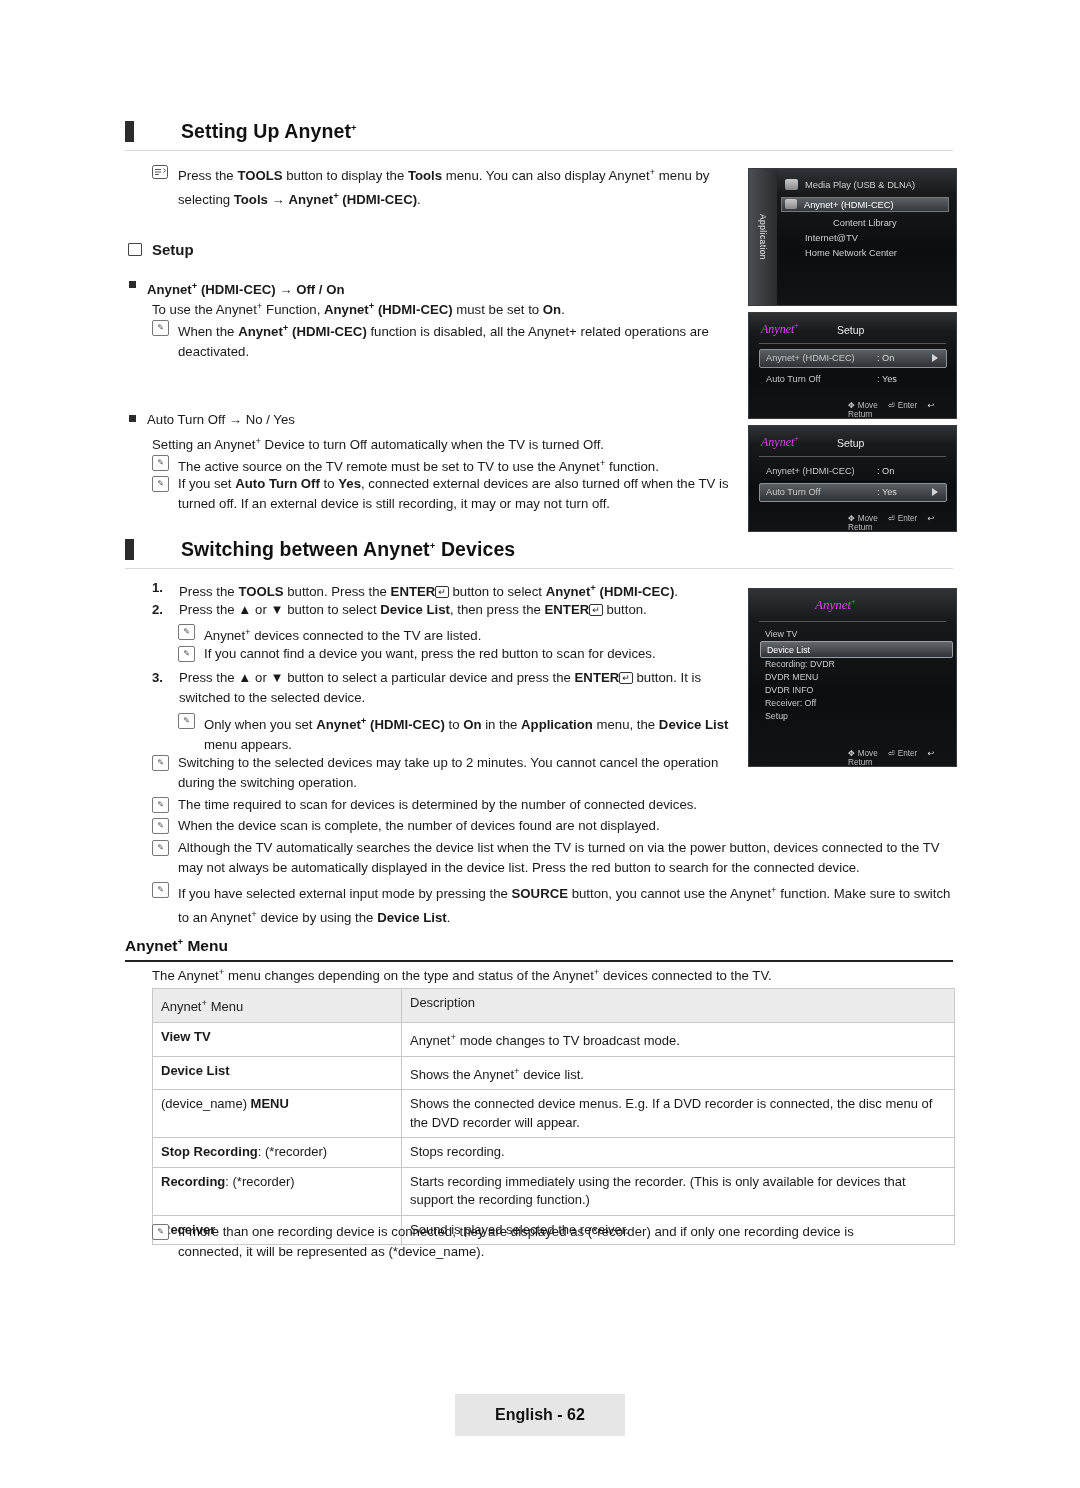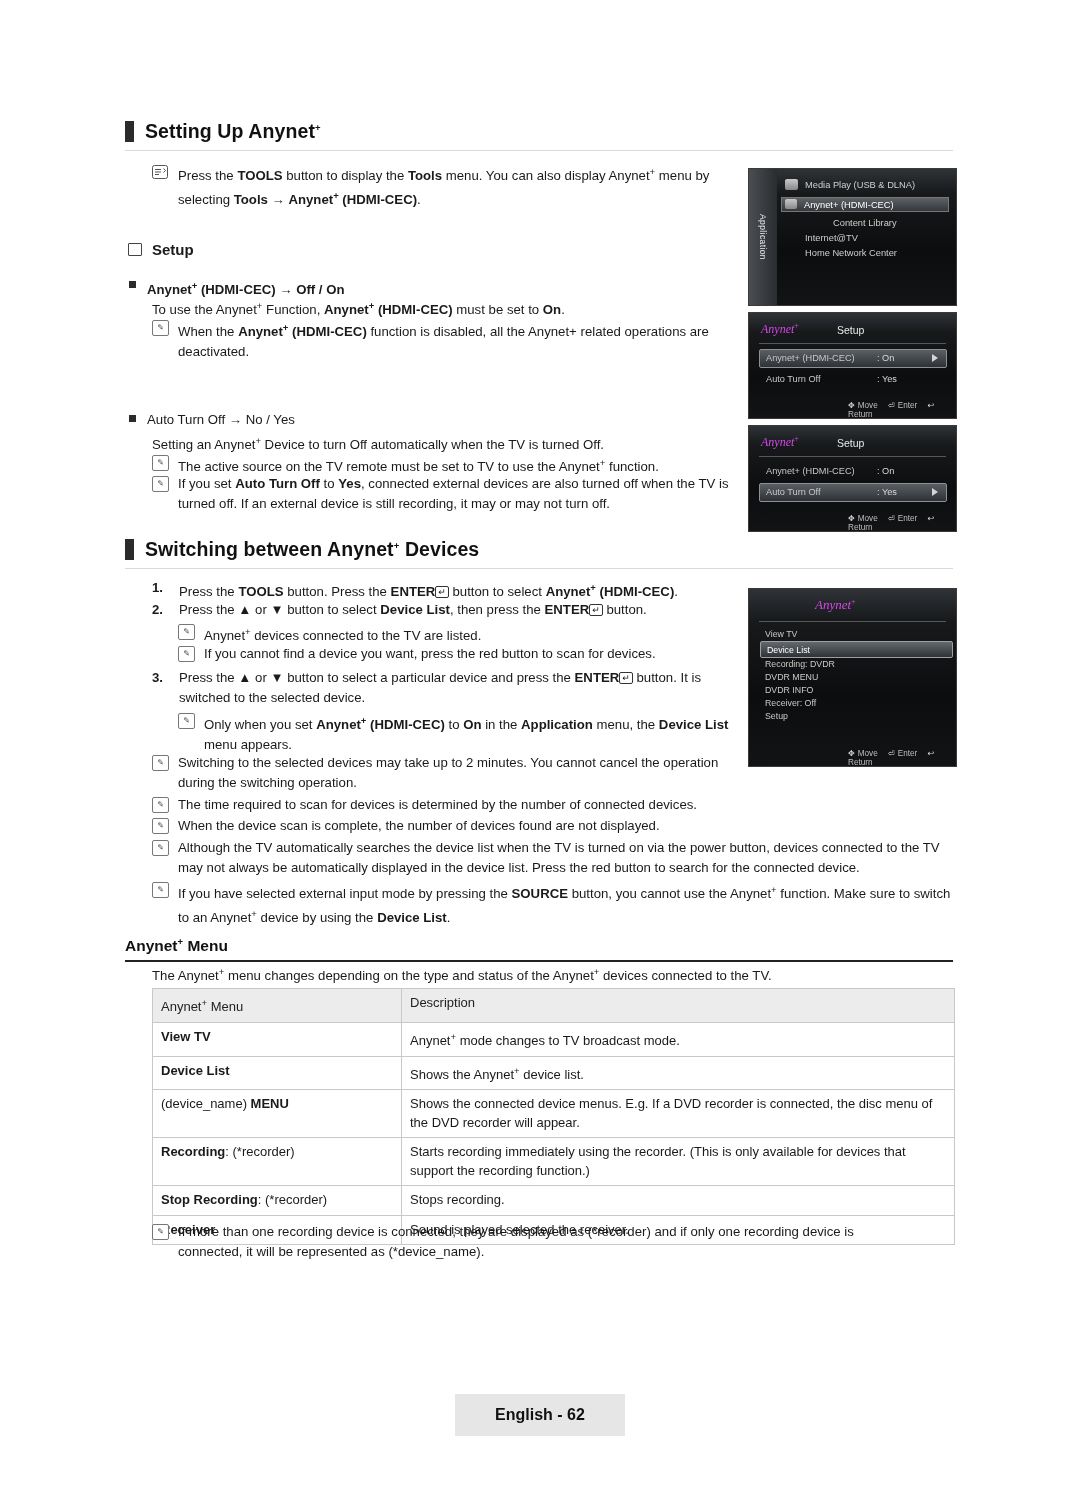--- a/index.html
+++ b/index.html
@@ -7,21 +7,21 @@
     width:1080px; height:1488px;
     background:#ffffff;
     font-family:"Liberation Sans", sans-serif;
     color:#1a1a1a;
     position:relative;
     overflow:hidden;
   }
   .page { position:absolute; left:0; top:0; width:1080px; height:1488px; }
 
   
-  .h1-row { position:absolute; display:flex; align-items:center; }
+  .h1-row { position:absolute; display:flex; align-items:center;gap:36px; }
   .h1-bar { width:9px; height:21px; background:#2b2b2b; margin-right:11px; }
   .h1-text { font-size:19.5px; font-weight:bold; letter-spacing:0.1px; color:#111; }
   .h1-rule { position:absolute; height:1px; background:#d9d9d9; }
 
   .h2-row { position:absolute; display:flex; align-items:center; }
   .h2-text { font-size:15.5px; font-weight:bold; color:#111; }
   .h2-rule { position:absolute; height:1.5px; background:#222; }
 
   
   .blk { position:absolute; font-size:13.2px; line-height:19.5px; color:#1a1a1a; }
@@ -268,26 +268,26 @@
       </tr>
       <tr>
         <td class="c1"><b>Device List</b></td>
         <td>Shows the Anynet<span class="sup">+</span> device list.</td>
       </tr>
       <tr>
         <td class="c1">(device_name) <b>MENU</b></td>
         <td>Shows the connected device menus. E.g. If a DVD recorder is connected, the disc menu of the DVD recorder will appear.</td>
       </tr>
       <tr>
+        <td class="c1"><b>Stop Recording</b>: (*recorder)</td>
+        <td>Stops recording.</td>
+      </tr>
+      <tr>
         <td class="c1"><b>Recording</b>: (*recorder)</td>
         <td>Starts recording immediately using the recorder. (This is only available for devices that support the recording function.)</td>
-      </tr>
-      <tr>
-        <td class="c1"><b>Stop Recording</b>: (*recorder)</td>
-        <td>Stops recording.</td>
       </tr>
       <tr>
         <td class="c1"><b>Receiver</b></td>
         <td>Sound is played selected the receiver.</td>
       </tr>
     </tbody>
   </table>
 
   <div class="bullet-note" style="left:152px; top:1222px; width:760px;">
     <div class="nicon">✎</div>

